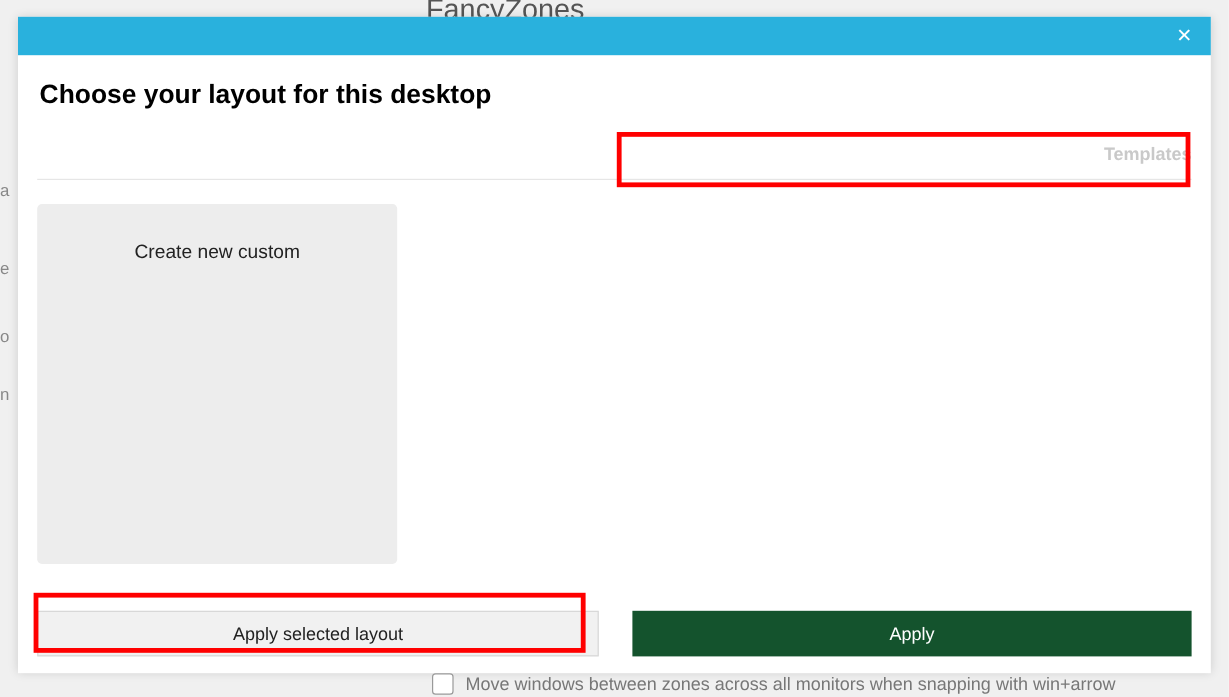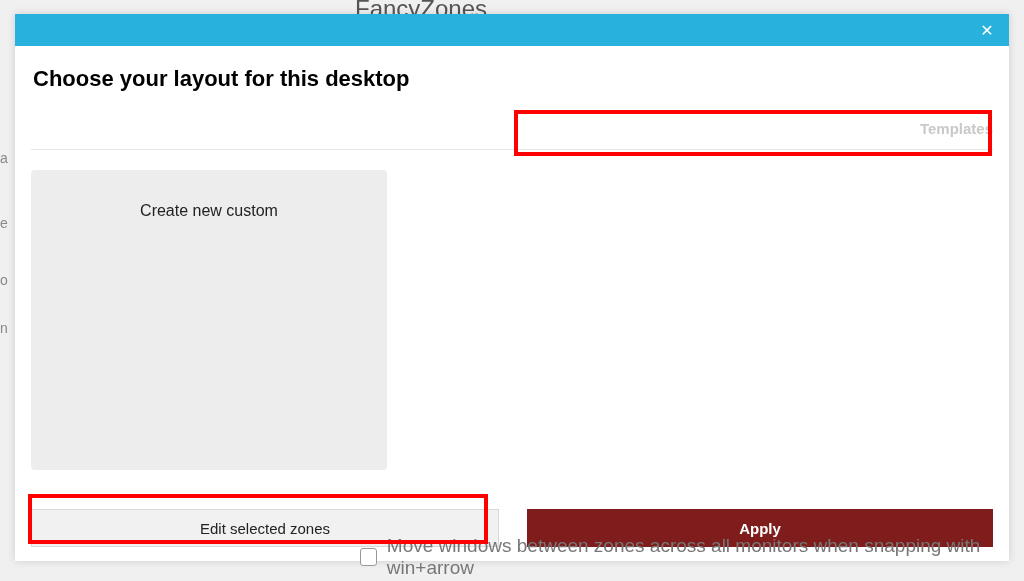--- a/index.html
+++ b/index.html
@@ -23,21 +23,21 @@
       color: #555;
       font-weight: 400;
     }
     .bg-checkbox-row {
       position: absolute;
       bottom: 2px;
       left: 360px;
       display: flex;
       align-items: center;
       color: #777;
-      font-size: 19px;
+      font-size: 15px;
       margin-top: 28px;
     }
     .bg-checkbox {
       width: 18px;
       height: 18px;
       border: 1px solid #999;
       border-radius: 3px;
       background: #fff;
       margin-right: 10px;
     }
@@ -102,21 +102,21 @@
     .tab-custom {
       color: #0d63ae;
       font-weight: 600;
       border-bottom: 2px solid #0d63ae;
     }
     .card-area {
       flex: 1;
       padding: 20px 0 0 0;
     }
     .create-card {
-      width: 356px;
+      width: 300px;
       height: 300px;
       background: #ededed;
       border-radius: 4px;
       text-align: center;
       padding-top: 32px;
       font-size: 16px;
       color: #222;
       cursor: pointer;
     }
     .button-row {
@@ -133,23 +133,23 @@
       font-size: 15px;
       cursor: pointer;
       border: none;
     }
     .btn-edit {
       background: #f1f1f1;
       color: #222;
       border: 1px solid #d8d8d8;
     }
     .btn-apply {
-      background: #7f1d1d;
+      background: #14532d;
       color: #fff;
-      font-weight: 700;
+      font-weight: 400;
     }
     .hl {
       position: absolute;
       border: 4px solid #ff0000;
       pointer-events: none;
     }
     .hl-custom {
       top: 110px;
       left: 514px;
       width: 478px;
@@ -188,21 +188,21 @@
     <div class="dialog-heading">Choose your layout for this desktop</div>
     <div class="tabs">
       <div class="tab tab-templates">Templates</div>
     </div>
     <div class="card-area">
       <div class="create-card">
         <span>Create new custom</span>
       </div>
     </div>
     <div class="button-row">
-      <button class="btn btn-edit">Edit selected zones</button>
+      <button class="btn btn-edit">Apply selected layout</button>
       <button class="btn btn-apply">Apply</button>
     </div>
   </div>
 </div>
 
 <div class="bg-checkbox-row">
   <div class="bg-checkbox"></div>
   <span>Move windows between zones across all monitors when snapping with win+arrow</span>
 </div>
 

